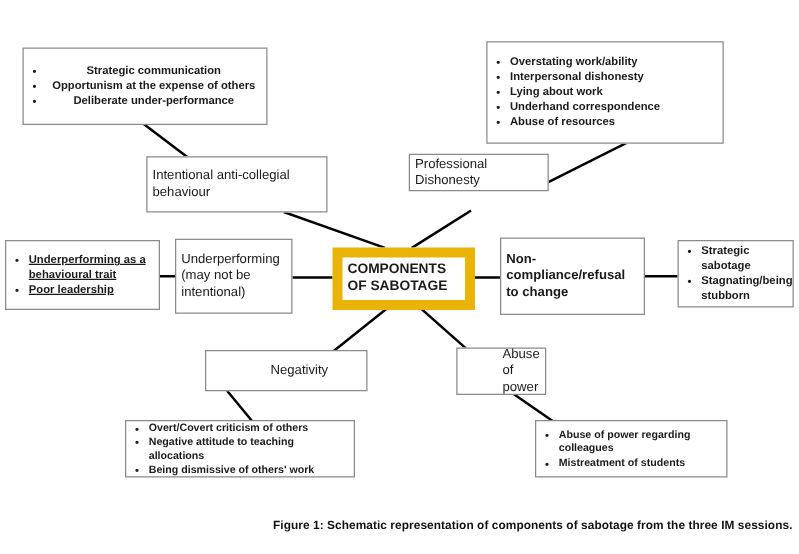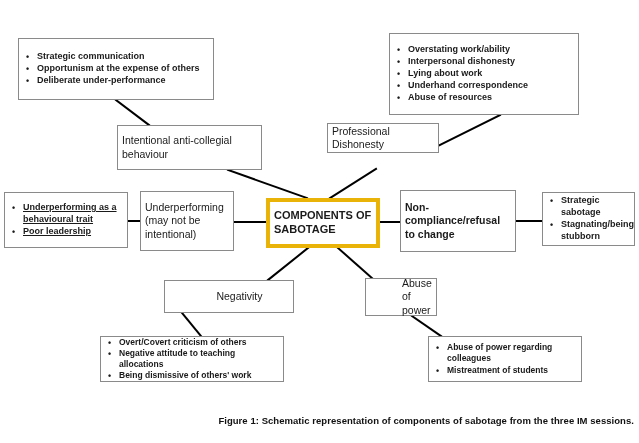--- a/index.html
+++ b/index.html
@@ -30,21 +30,21 @@
     background: #ffffff;
     border: 1px solid #8a8a8a;
     display: flex;
     align-items: center;
     justify-content: center;
     text-align: left;
     color: #1a1a1a;
     z-index: 5;
   }
   .node.center {
-    border: 4px solid #eab308;
+    border: 8px solid #eab308;
     font-weight: bold;
   }
   .node .label {
     display: block;
     line-height: 1.25;
     padding: 0 4px;
   }
   .node.bullets {
     align-items: center;
     justify-content: flex-start;
@@ -76,21 +76,21 @@
     left: 4px;
     top: 415px;
     width: 630px;
     font-size: 9.5px;
     font-weight: bold;
     color: #111111;
     letter-spacing: 0.05px;
     text-align: right;
   }
   
-  #n-strategic-comm   { left: 18px;  top: 38px;  width: 196px; height: 62px;  font-size: 9px; }
+  #n-strategic-comm   { left: 18px;  top: 38px;  width: 196px; height: 62px;  font-size: 9px; text-align: center; }
   #n-overstating      { left: 389px; top: 33px;  width: 190px; height: 82px;  font-size: 9px; }
   #n-intentional      { left: 117px; top: 125px; width: 145px; height: 45px;  font-size: 10.5px; }
   #n-professional     { left: 327px; top: 123px; width: 112px; height: 30px;  font-size: 10.5px; }
   #n-underperf-trait  { left: 4px;   top: 192px; width: 124px; height: 56px;  font-size: 9px; text-decoration: underline; }
   #n-underperforming  { left: 140px; top: 191px; width: 94px;  height: 60px;  font-size: 10.5px; }
   #n-components       { left: 266px; top: 198px; width: 114px; height: 50px;  font-size: 11px; }
   #n-noncompliance    { left: 400px; top: 190px; width: 116px; height: 62px;  font-size: 10.5px; font-weight: bold; }
   #n-strategic-sab    { left: 542px; top: 192px; width: 93px;  height: 54px;  font-size: 9px; }
   #n-negativity       { left: 164px; top: 280px; width: 130px; height: 33px;  font-size: 10.5px; padding-left: 21px; }
   #n-abuse-power      { left: 365px; top: 278px; width: 72px;  height: 38px;  font-size: 10.5px; padding-left: 32px; }

